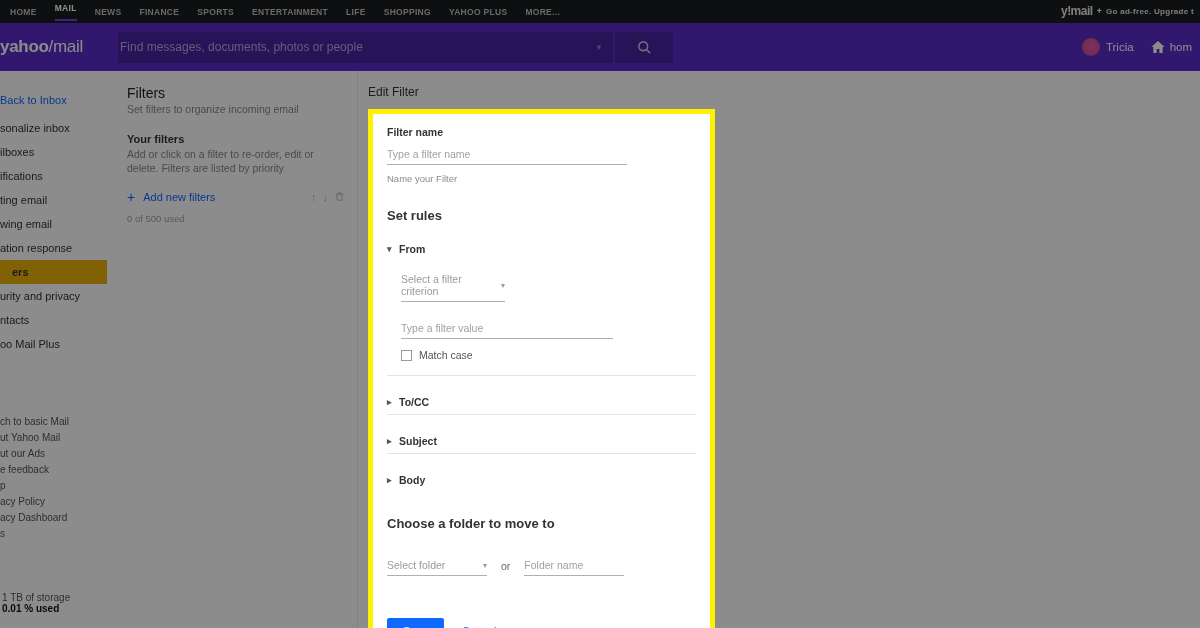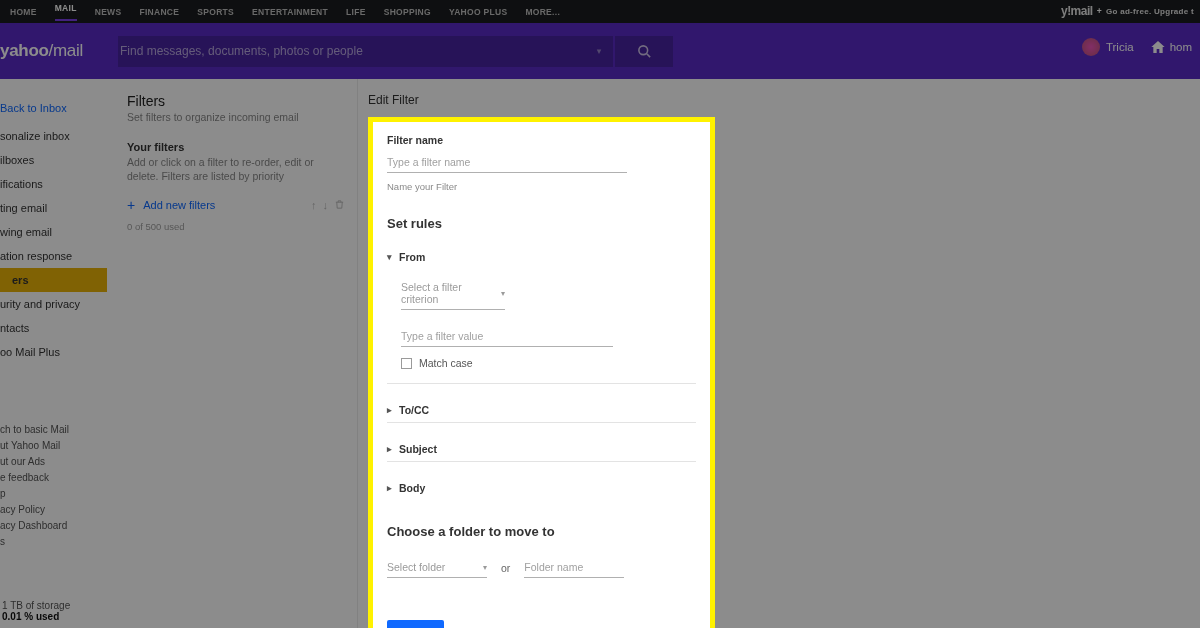--- a/index.html
+++ b/index.html
@@ -8,21 +8,21 @@
 .dim-overlay { position: absolute; top: 0; left: 0; width: 1200px; height: 628px; background: rgba(0,0,0,0.45); z-index: 5; pointer-events: none; }
 
 .topnav { background: #1b1d1f; height: 23px; display: flex; align-items: center; padding: 0 10px; color: #bfbfbf; font-size: 8.5px; font-weight: 700; letter-spacing: 0.3px; position: relative; }
 .topnav a { color: #bfbfbf; margin-right: 18px; cursor: pointer; text-align: right; }
 .topnav a.active { color: #fff; position: relative; border-bottom: 2px solid #7b3ee6; padding-bottom: 6px; }
 .topnav-right { position: absolute; right: 6px; top: 4px; display: flex; align-items: center; color: #e4e4e4; font-size: 8.5px; }
 .topnav-right .logo-text { font-weight: 800; font-size: 12px; letter-spacing: -0.5px; margin-right: 4px;}
 .topnav-right .plus { color: #fff; font-weight: 900; }
 .topnav-right .upsell { font-size: 8px; margin-left: 4px; color: #e0e0e0;}
 
-.header { background: #5a2bc7; height: 56px; display: flex; align-items: center; padding: 0 0 0 0; position: relative; }
+.header { background: #5a2bc7; height: 48px; display: flex; align-items: center; padding: 0 0 0 0; position: relative; }
 .logo { color: #fff; font-size: 17px; font-weight: 700; margin-left: 0; width: 112px; padding-left: 0; letter-spacing: -0.3px; }
 .logo .slash { font-weight: 400; }
 .searchbox { background: #4823a0; height: 31px; width: 495px; display: flex; align-items: center; margin-left: 6px; }
 .searchbox input { background: transparent; border: none; flex: 1; color: #c7b7ea; font-size: 12px; padding: 0 2px; outline: none; }
 .searchbox input::placeholder { color: #b7a8de; }
 .searchbox .caret { width: 28px; text-align: center; color: #9684c9; font-size: 9px; }
 .searchbtn { background: #4823a0; width: 58px; height: 31px; margin-left: 2px; display: flex; align-items: center; justify-content: center; color: #cfc4ea; }
 .user-area { position: absolute; right: 8px; top: 0; height: 48px; display: flex; align-items: center; color: #fff; font-size: 11.5px; }
 .avatar { width: 18px; height: 18px; border-radius: 50%; background: radial-gradient(circle, #e5b 0%, #b57 100%); margin-right: 6px; }
 .home-ic { width: 16px; height: 16px; margin-left: 16px; margin-right: 4px; }
@@ -62,21 +62,21 @@
 .sect-title { font-weight: 700; font-size: 13px; }
 .rule-head { display: flex; align-items: center; font-size: 10.5px; font-weight: 700; margin-top: 14px; cursor: pointer; padding: 6px 0; }
 .rule-head .chev { width: 12px; font-size: 9px; color: #555; }
 .rule-head.closed { border-bottom: 1px solid #e3e3e3; }
 .rule-body { padding: 8px 0 14px 14px; border-bottom: 1px solid #e3e3e3; }
 .criterion { border: none; border-bottom: 1px solid #b0b0b0; width: 104px; font-size: 10.5px; color: #9a9a9a; padding: 4px 0; display: flex; justify-content: space-between; align-items: center; cursor: pointer; }
 .filterval { border: none; border-bottom: 1px solid #b0b0b0; width: 212px; font-size: 10.5px; padding: 4px 0; margin-top: 16px; outline: none; }
 .filterval::placeholder { color: #a0a0a0; }
 .matchcase { display: flex; align-items: center; margin-top: 10px; font-size: 10.5px; color: #555; }
 .matchcase .box { width: 11px; height: 11px; border: 1px solid #9a9a9a; margin-right: 7px; }
-.folder-row { display: flex; align-items: flex-end; margin-top: 18px; }
+.folder-row { display: flex; align-items: flex-end; margin-top: 24px; }
 .selectfolder { border: none; border-bottom: 1px solid #b0b0b0; width: 100px; font-size: 10.5px; color: #9a9a9a; padding: 4px 0; display: flex; justify-content: space-between; align-items: center; cursor: pointer; }
 .or { font-size: 10.5px; color: #666; margin: 0 14px 4px 14px; }
 .foldername { border: none; border-bottom: 1px solid #b0b0b0; width: 100px; font-size: 10.5px; padding: 4px 0; outline: none; }
 .foldername::placeholder { color: #a0a0a0; }
 .dlg-actions { margin-top: 42px; display: flex; align-items: center; }
 .btn-save { background: #0f69ff; color: #fff; border: none; font-size: 11px; padding: 7px 16px; border-radius: 2px; cursor: pointer; }
 .btn-cancel { background: none; border: none; color: #0f69ff; font-size: 11px; margin-left: 18px; cursor: pointer; }
 </style>
 </head>
 <body>

